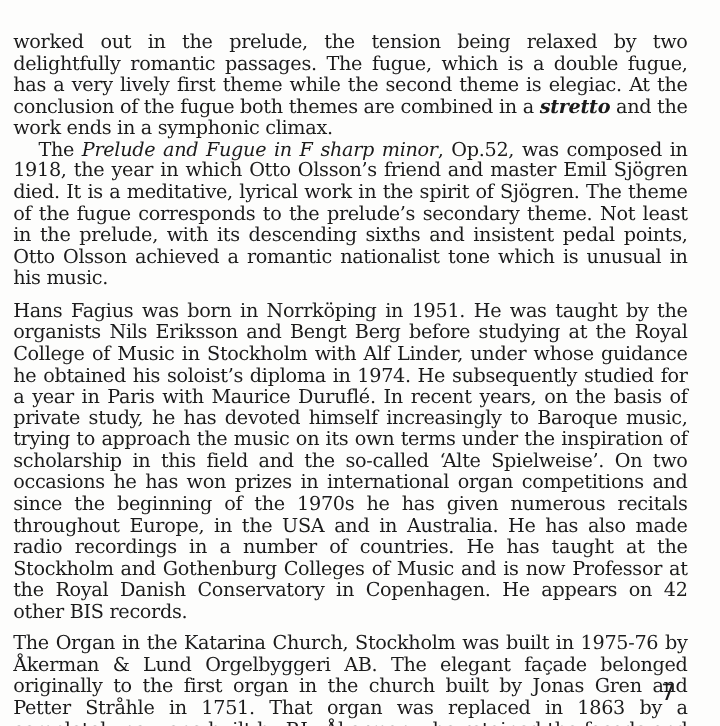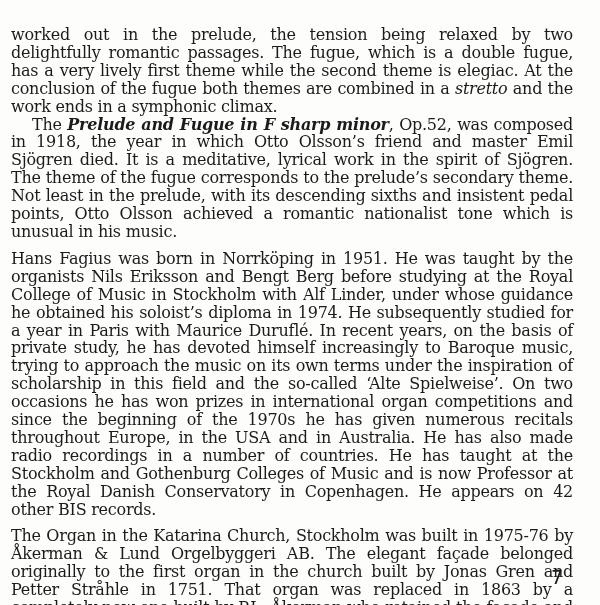--- a/index.html
+++ b/index.html
@@ -31,26 +31,27 @@
     padding: 0;
   }
   .para.indent-first {
     text-indent: 21px;
   }
   .para.spaced {
     margin-top: 9px;
   }
   .seg-italic {
     font-style: italic;
+    font-weight: bold;
   }
   .seg-bold {
     font-weight: normal;
   }
   .seg-bold-italic {
-    font-weight: bold;
+    font-weight: normal;
     font-style: italic;
   }
   .page-number {
     position: absolute;
     top: 566px;
     right: 37px;
     font-family: "DejaVu Sans", sans-serif;
     font-size: 19px;
     line-height: 22px;
     color: #1b1b1b;

